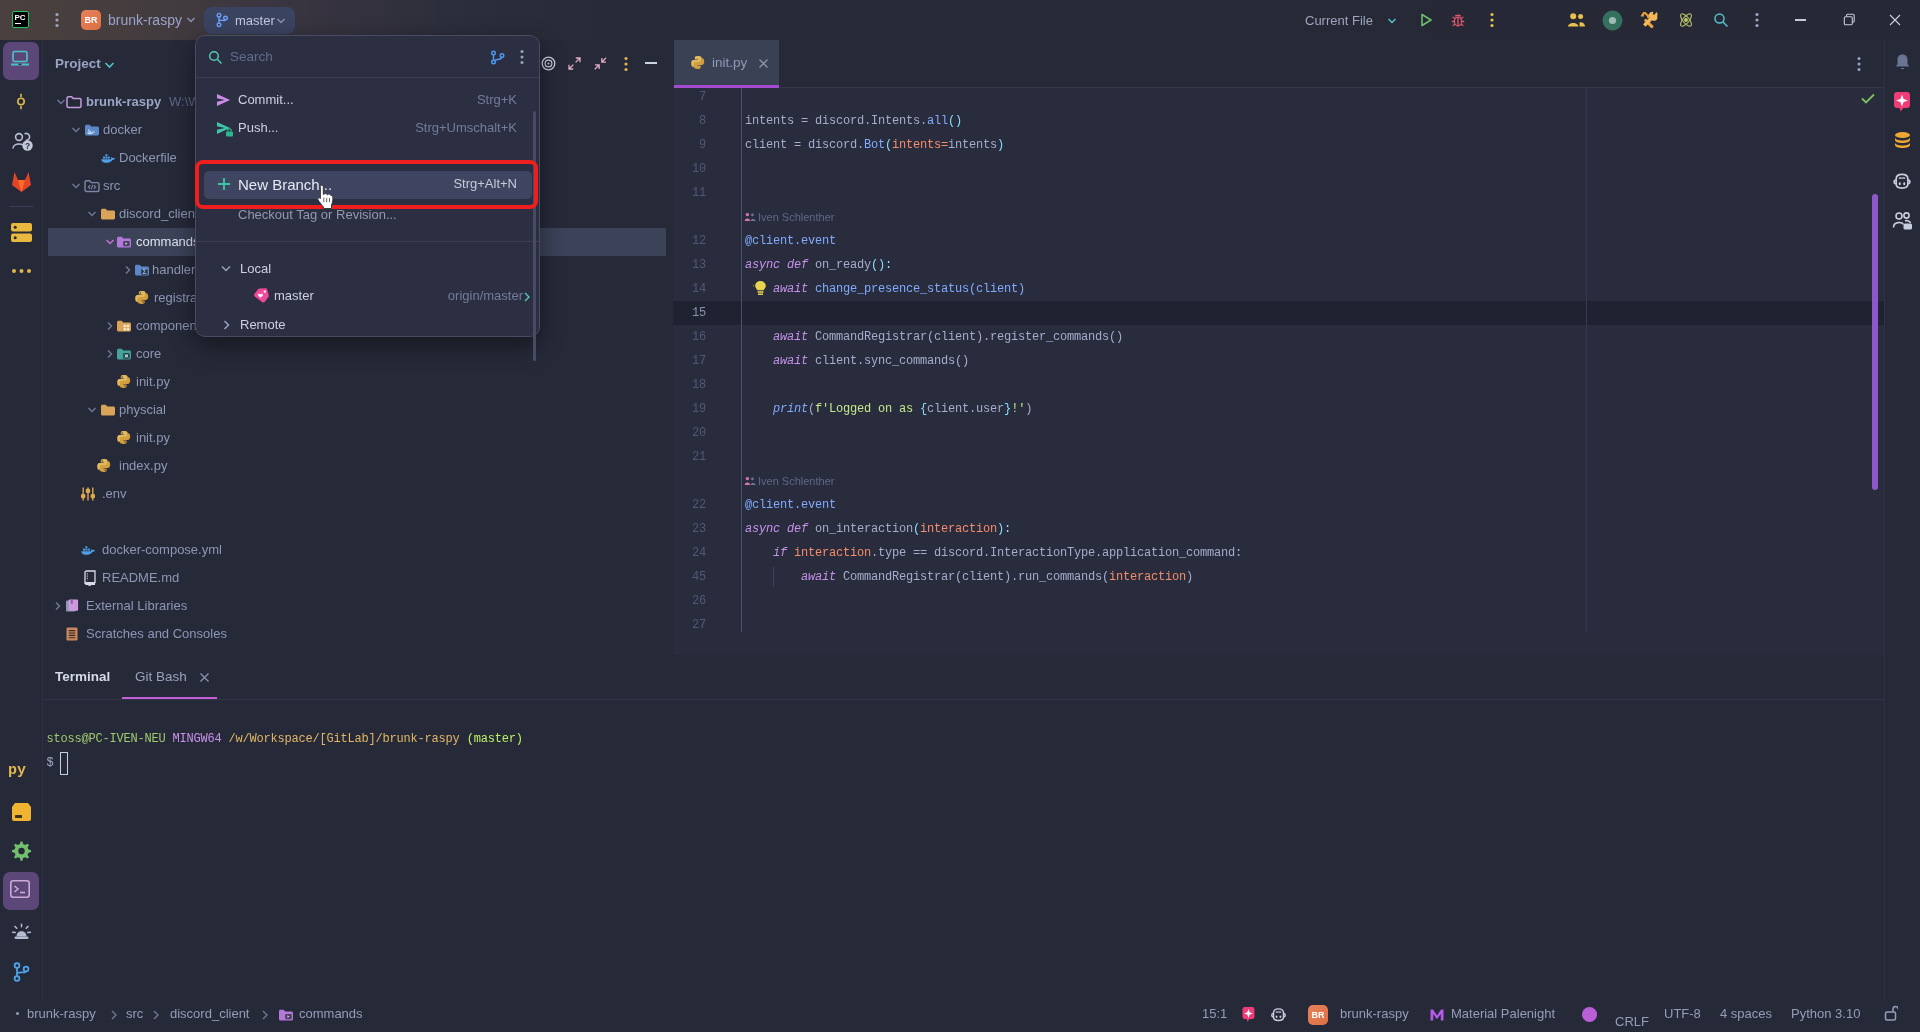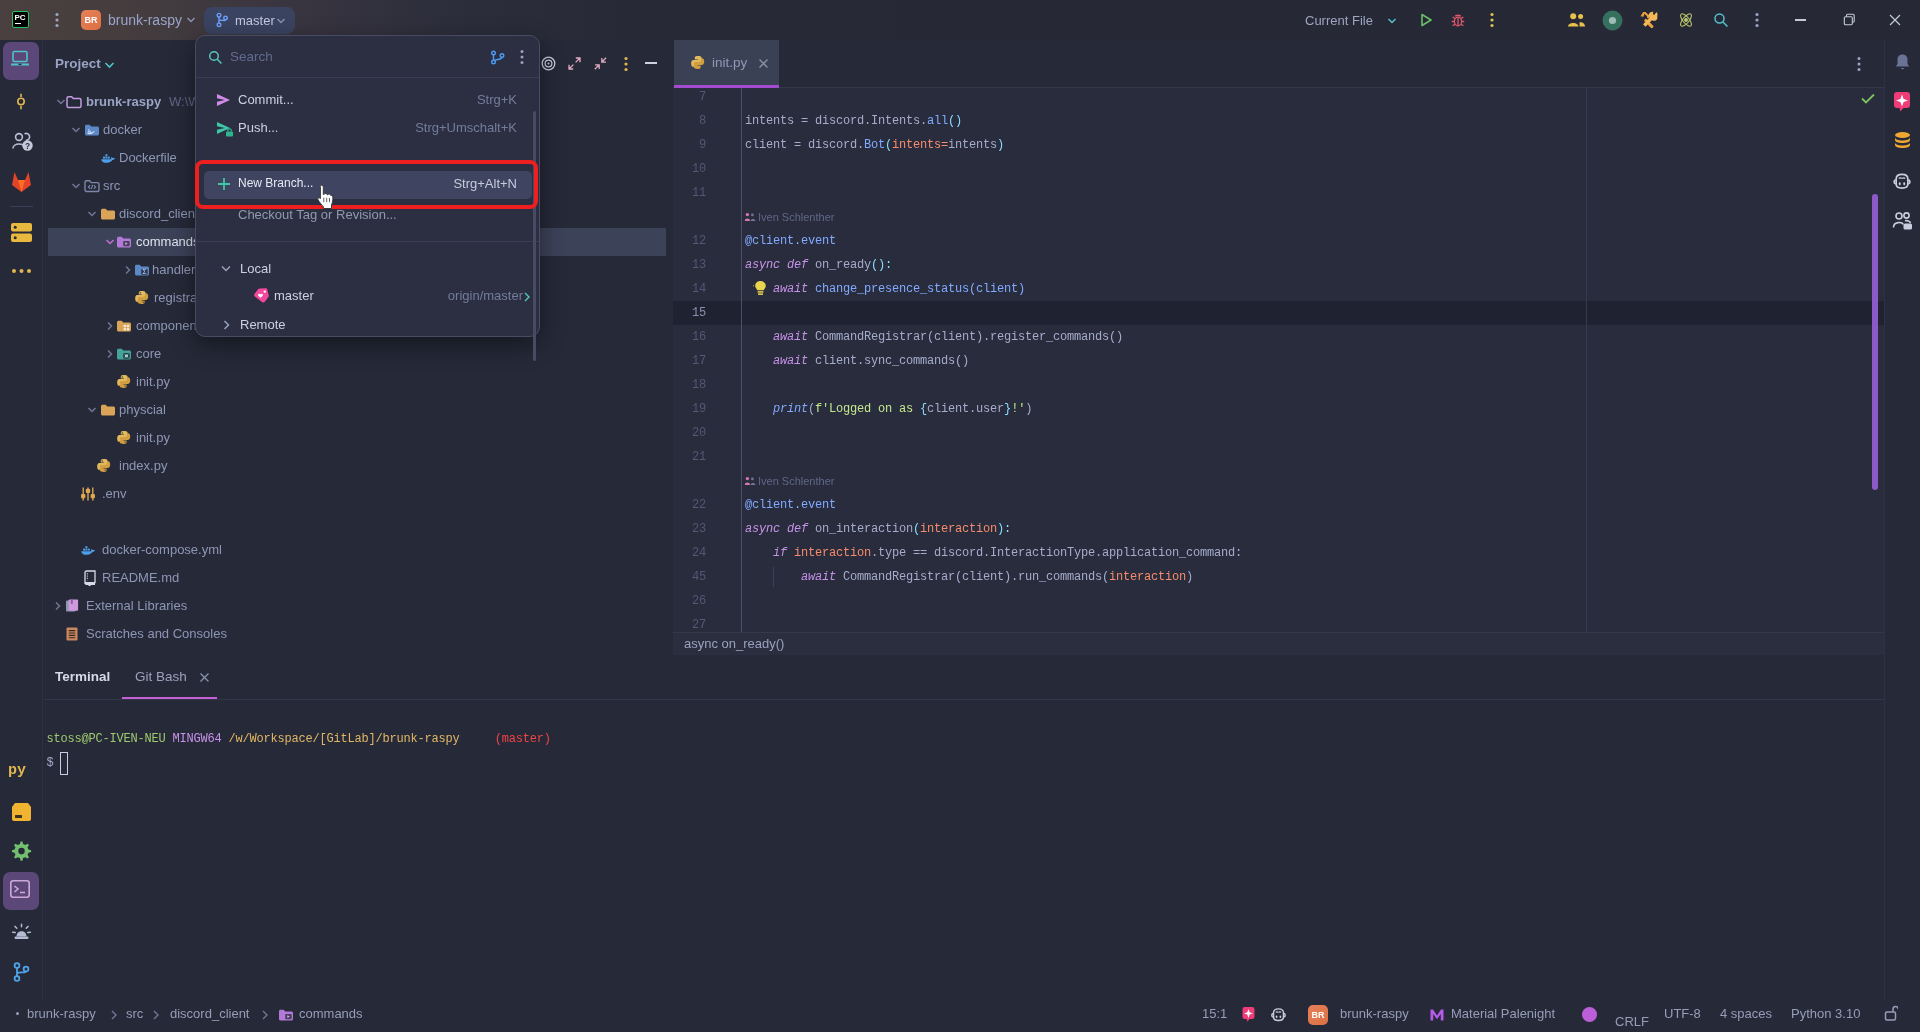--- a/index.html
+++ b/index.html
@@ -556,33 +556,30 @@
         <div class="ul"></div>
       </div>
       <svg class="abs" style="left:1182px;top:16px" width="8" height="16">
           <g fill="#9da5c0">
             <circle cx="4" cy="2.5" r="1.5"></circle>
             <circle cx="4" cy="8" r="1.5"></circle>
             <circle cx="4" cy="13.5" r="1.5"></circle>
           </g>
         </svg>
     </div>
-    <div id="ctxbar">
-      <div class="abs" style="left:11px;top:3px;font-size:13px;color:#9aa2c0;">async on_ready()</div>
-    </div>
   </div>
   <div class="abs" id="terminal">
     <div class="abs" style="left:11px;top:14px;font-size:13.5px;font-weight:bold;color:#d5dae8;">Terminal</div>
     <div class="abs" style="left:91px;top:14px;font-size:13.5px;color:#9aa2bd;">Git Bash</div>
     <svg class="abs" style="left:155px;top:17px" width="11" height="11">
         <path d="M1.5 1.5 L9.5 9.5 M9.5 1.5 L1.5 9.5" stroke="#8a92b0" stroke-width="1.3" fill="none"></path>
       </svg>
     <div class="abs" style="left:78px;top:42px;width:95px;height:3px;background:#c45fd6;"></div>
     <div class="abs" style="left:0;top:44px;width:1840px;height:1px;background:#31344a;"></div>
-    <div class="abs term" style="left:2.5px;top:72px;"><span style="color:#9fca6e;">stoss@PC-IVEN-NEU</span> <span style="color:#c792ea;">MINGW64</span> <span style="color:#e2b866;">/w/Workspace/[GitLab]/brunk-raspy</span> <span style="color:#ef4444;margin-left:28px;">(master)</span></div>
+    <div class="abs term" style="left:2.5px;top:72px;"><span style="color:#9fca6e;">stoss@PC-IVEN-NEU</span> <span style="color:#c792ea;">MINGW64</span> <span style="color:#e2b866;">/w/Workspace/[GitLab]/brunk-raspy</span> <span style="color:#bef264;">(master)</span></div>
     <div class="abs term" style="left:2.5px;top:96px;color:#a6accd;">$</div>
     <div class="abs" style="left:16px;top:96.5px;width:8px;height:23px;border:1.5px solid #c8cfe4;"></div>
   </div>
   <div class="abs" id="statusbar">
     <div class="abs" style="left:16px;top:12px;width:3px;height:3px;border-radius:50%;background:#959db8;"></div>
     <div class="abs sbitem" style="left:27px;top:6px;">brunk-raspy</div>
     <svg class="abs" style="left:110px;top:9px" width="8" height="12">
         <path d="M2 2 L6 6 L2 10" stroke="#6e7795" stroke-width="1.4" fill="none"></path>
       </svg>
     <div class="abs sbitem" style="left:126px;top:6px;">src</div>
@@ -692,21 +689,21 @@
         <rect x="1" y="3.6" width="7" height="5" rx="1" fill="#2db58f"></rect>
         <path d="M2.7 3.6 L2.7 2.6 a1.8 1.8 0 0 1 3.6 0 L6.3 3.6" fill="none" stroke="#2db58f" stroke-width="1.2"></path>
       </svg>
     <div class="ptxt" style="left:42px;top:84px;position:absolute;">Push...</div>
     <div class="pshort" style="right:22px;top:84px;position:absolute;">Strg+Umschalt+K</div>
 
     <div class="abs" style="left:8px;top:135px;width:328px;height:28px;background:#3f4560;border-radius:5px;"></div>
     <svg class="abs" style="left:21px;top:141px" width="14" height="14">
         <path d="M7 1 L7 13 M1 7 L13 7" stroke="#3ec6a6" stroke-width="1.8"></path>
       </svg>
-    <div class="abs" style="left:42px;top:140px;font-size:12px;color:#e6e9f3;">New Branch...</div>
+    <div class="abs" style="left:42px;top:140px;font-size:15px;color:#e6e9f3;">New Branch...</div>
     <div class="pshort" style="right:22px;top:140px;position:absolute;color:#c6cbdc;">Strg+Alt+N</div>
     <div class="ptxt" style="left:42px;top:171px;position:absolute;color:#9199af;">Checkout Tag or Revision...</div>
     <div class="abs" style="left:0;top:205px;width:343px;height:1px;background:#3a3e54;"></div>
 
     <svg class="abs" style="left:24px;top:228px" width="12" height="10">
         <path d="M2 2.5 L6 6.5 L10 2.5" stroke="#9aa2bd" stroke-width="1.5" fill="none"></path>
       </svg>
     <div class="ptxt" style="left:44px;top:225px;position:absolute;">Local</div>
 
     <svg class="abs" style="left:57px;top:251px" width="17" height="17" viewBox="0 0 17 17">

